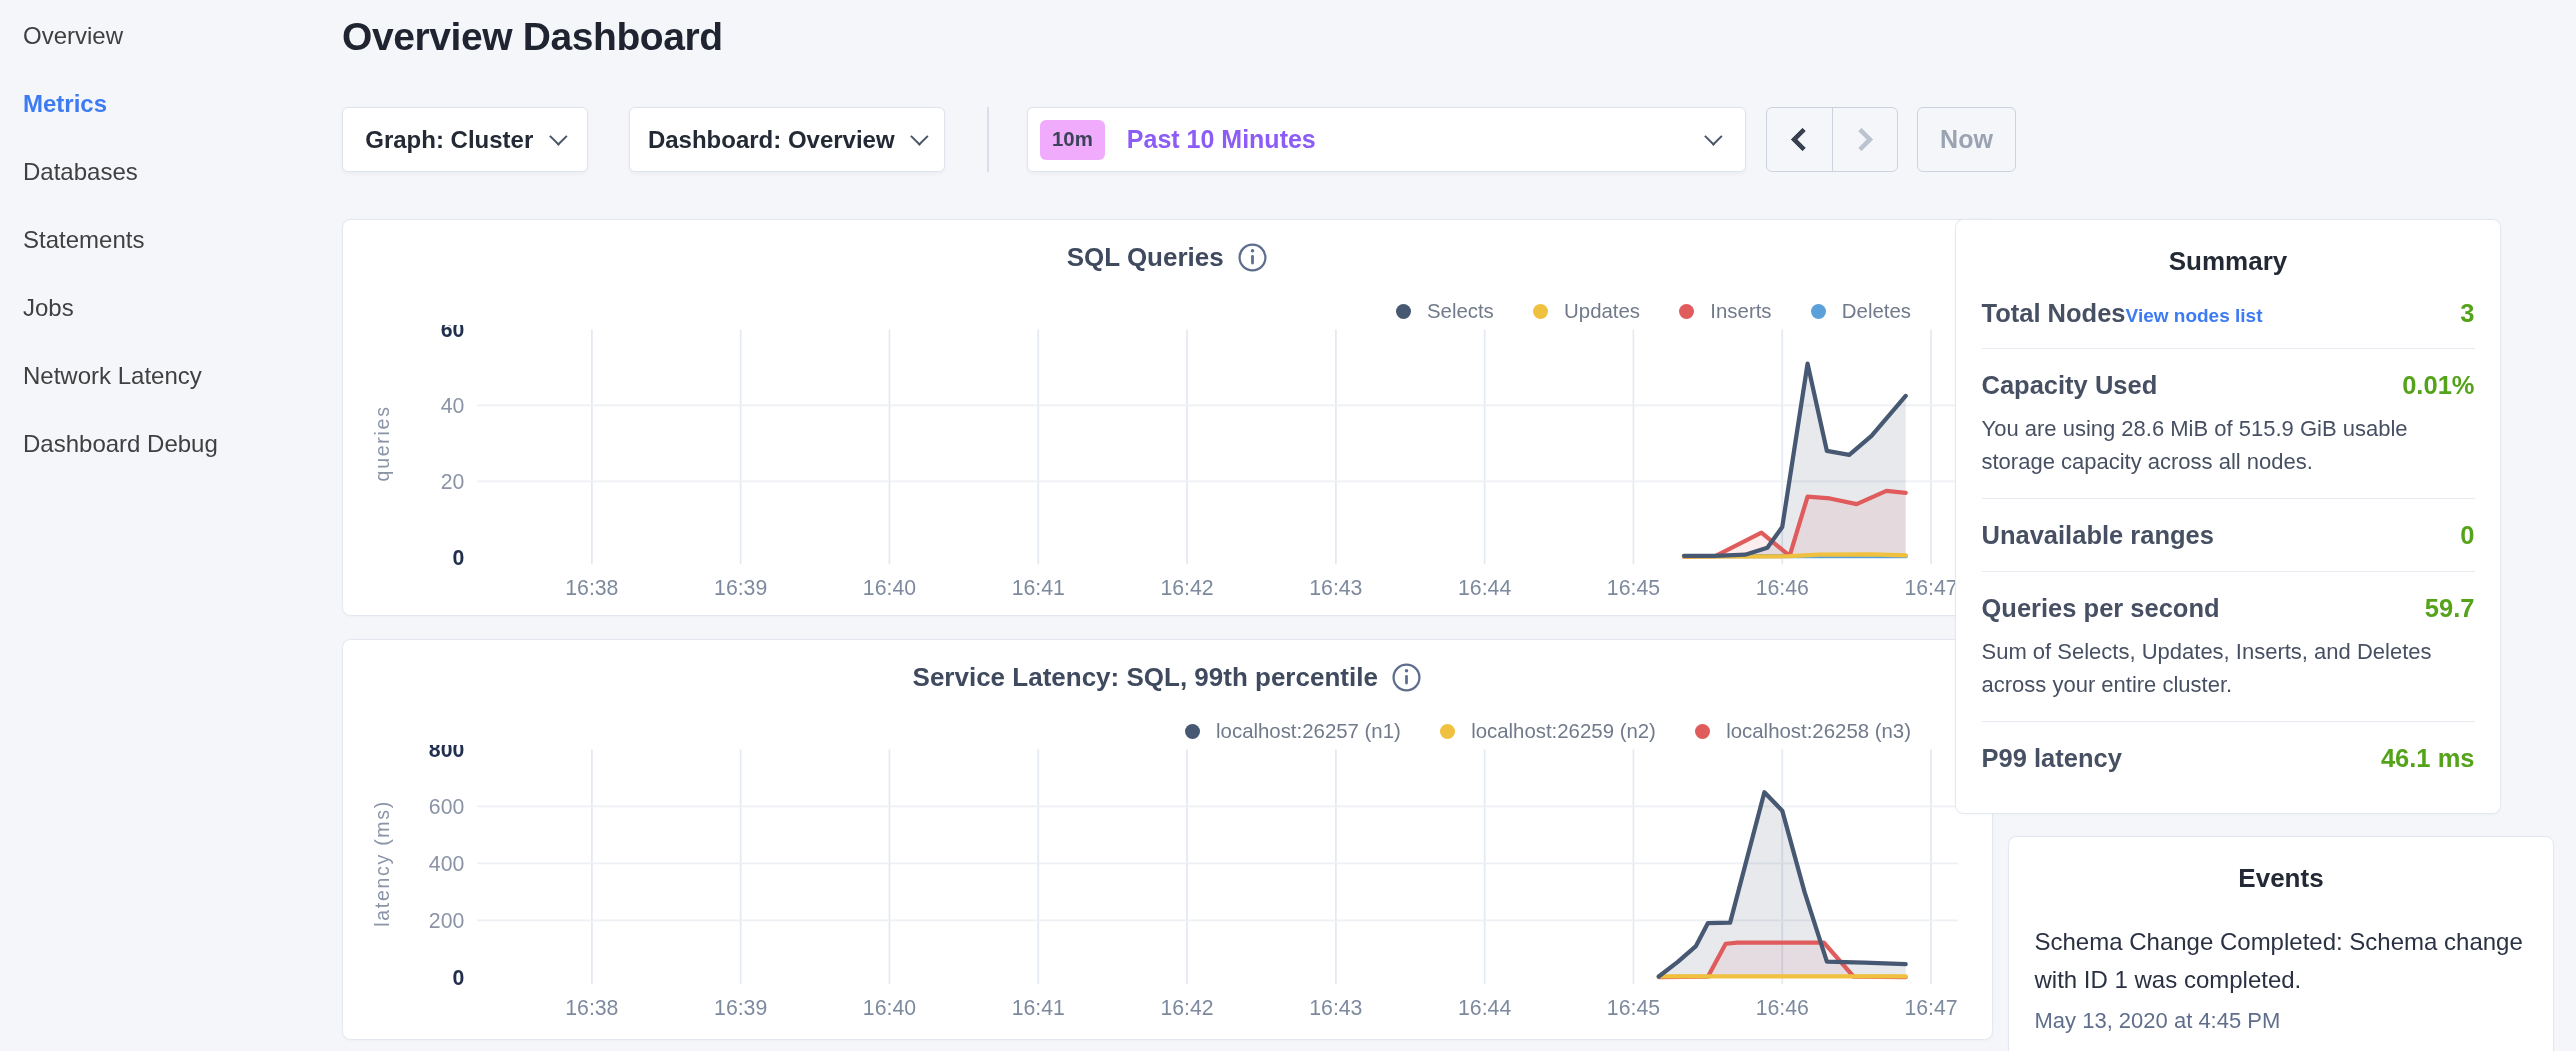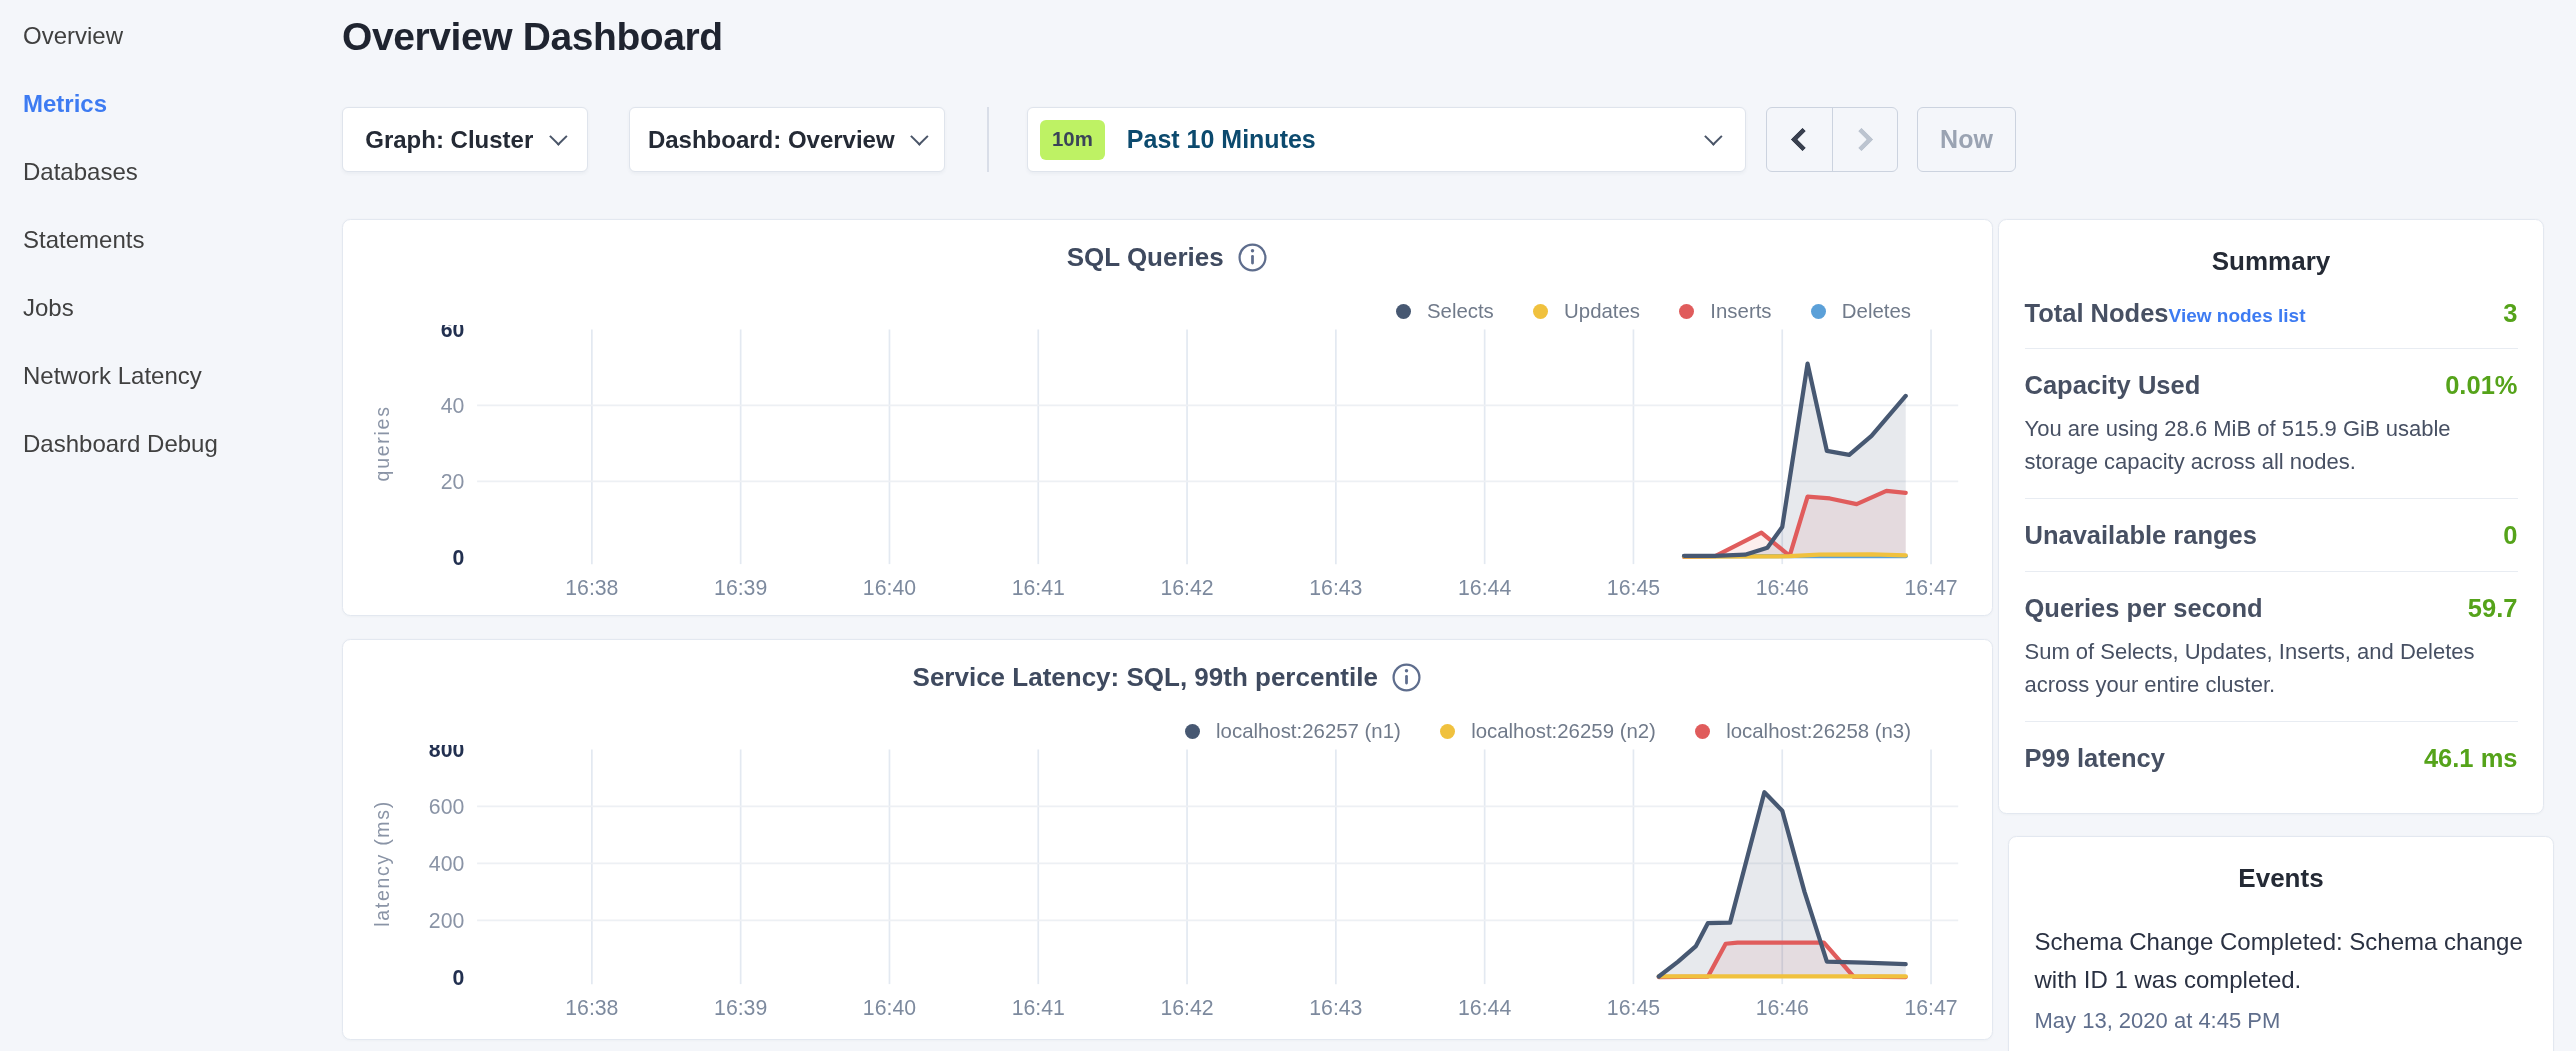--- a/index.html
+++ b/index.html
@@ -24,22 +24,22 @@
     font-size:24px; font-weight:700; color:#242a35; cursor:pointer; font-family:inherit; gap:18.7px;
   }
   #graph-btn { left:342px; width:246px; }
   #dash-btn  { left:629px; width:316px; }
   .v-divider { position:absolute; left:987px; top:0; width:1.7px; height:65px; background:#d9dee8; }
   .time-btn {
     position:absolute; left:1027px; top:0; width:719px; height:65px; background:#fff; border:1.7px solid #dfe4ec;
     border-radius:6px; box-shadow:0 1.7px 3.4px rgba(60,70,90,.05); display:flex; align-items:center;
     padding:0 25.5px 0 12px; cursor:pointer; font-family:inherit;
   }
-  .time-badge { background:#bef264; border-radius:6px; padding:8.5px 12px; font-size:20.4px; font-weight:700; color:#3a4358; }
-  .time-label { margin-left:22px; font-size:25px; font-weight:700; color:#0c4a6e; }
+  .time-badge { background:#f0abfc; border-radius:6px; padding:8.5px 12px; font-size:20.4px; font-weight:700; color:#3a4358; }
+  .time-label { margin-left:22px; font-size:25px; font-weight:700; color:#8b5cf6; }
   .caret {
     width:12.8px; height:12.8px; border-right:2.6px solid #4a5568; border-bottom:2.6px solid #4a5568;
     transform:rotate(45deg); margin-top:-6px; flex:none;
   }
   .time-btn .caret { margin-left:auto; }
   .pager { position:absolute; left:1766px; top:0; width:132px; height:65px; border:1.7px solid #ccd3df; border-radius:6px; display:flex; }
   .pager-cell { flex:1; display:flex; align-items:center; justify-content:center; cursor:pointer; }
   .pager-cell:first-child { border-right:1.7px solid #ccd3df; }
   .chev { width:17px; height:17px; }
   .chev-left  { border-left:5.1px solid #39404f; border-bottom:5.1px solid #39404f; transform:rotate(45deg); margin-left:6.8px; border-radius:1.7px;}
@@ -54,21 +54,21 @@
   #chart-card-0 { left:342px; top:219px; width:1651px; height:397px; }
   #chart-card-1 { left:342px; top:639px; width:1651px; height:401px; }
   .chart-title-row { position:absolute; left:0; top:22px; width:100%; display:flex; align-items:center; justify-content:center; gap:13.6px; }
   .chart-title { font-size:26px; font-weight:700; color:#3f4a5f; }
   .legend { position:absolute; right:81px; top:80px; display:flex; gap:39px; }
   .legend-item { display:flex; align-items:center; gap:16px; cursor:pointer; }
   .legend-dot { width:15.3px; height:15.3px; border-radius:50%; flex:none; }
   .legend-label { font-size:20.4px; color:#707a8a; }
   .plot { position:absolute; left:21px; top:105px; width:1607px; height:298px; }
   
-  #summary-card { left:1998px; top:219px; width:546px; height:595px; padding:0 25.5px; }
+  #summary-card { left:1955px; top:219px; width:546px; height:595px; padding:0 25.5px; }
   .panel-title { text-align:center; font-size:26px; font-weight:700; color:#242a35; padding-top:25.5px; }
   .srow { padding:22px 0 20.4px; }
   .srow-top { display:flex; align-items:baseline; }
   .slabel { font-size:25.5px; font-weight:700; color:#475063; }
   .slink { font-size:19px; font-weight:700; color:#3d7bf2; margin-left:0; text-decoration:none; cursor:pointer; }
   .sval { margin-left:auto; font-size:25.5px; font-weight:700; color:#55a31a; }
   .ssub { font-size:22px; color:#475063; line-height:1.5; margin-top:12px; }
   .ssub:empty { display:none; }
   .sdiv { border:none; border-top:1.7px solid #e8ecf2; }
   #summary-card .srow:first-of-type { padding-top:36px; }

